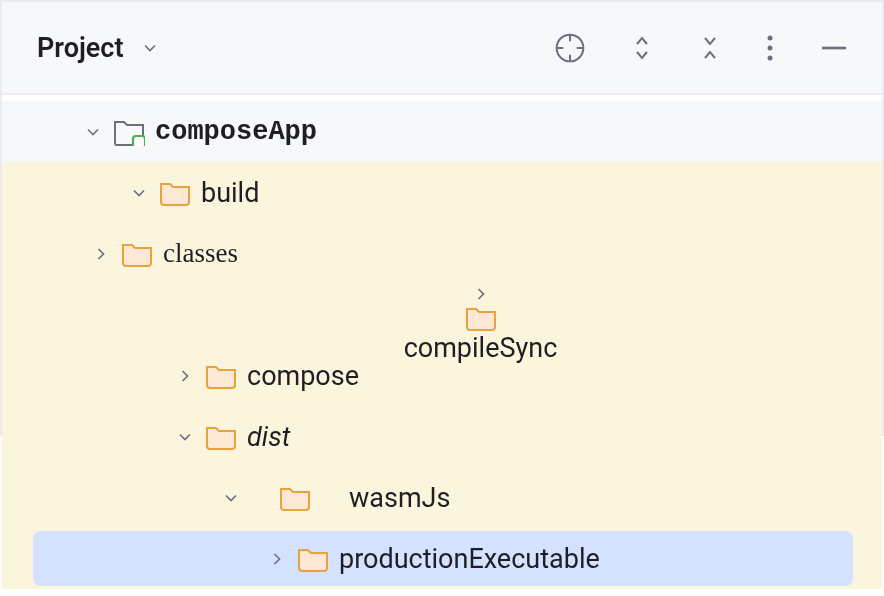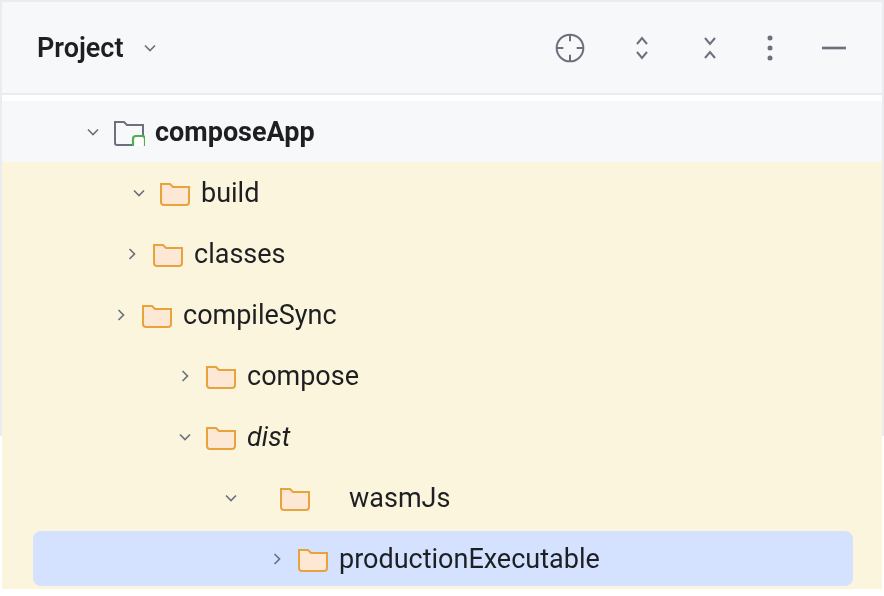--- a/index.html
+++ b/index.html
@@ -86,21 +86,21 @@
     flex-shrink: 0;
   }
   .folder-icon {
     margin-left: 10px;
     margin-right: 10px;
     flex-shrink: 0;
   }
   .label {
     white-space: nowrap;
   }
-  .label.bold { font-weight: 700; }
+  .label.bold { font-weight: 700; font-family: Liberation Mono, monospace; }
   svg { display: block; }
 </style>
 </head>
 <body>
 
 <div class="panel">
 
   <div class="header">
     <span class="header-title">Project</span>
     <span class="header-chevron">
@@ -170,35 +170,35 @@
           </svg>
       </span>
       <span class="folder-icon">
         <svg width="32" height="28" viewBox="0 0 32 28">
           <path d="M2 5 h9 l3 3 h16 v15 a3 3 0 0 1 -3 3 H5 a3 3 0 0 1 -3 -3 Z" fill="#fce8d5" stroke="#e8a33d" stroke-width="2"></path>
         </svg>
       </span>
       <span class="label">build</span>
     </div>
 
-    <div class="tree-row build-highlight" style="padding-left:120px;">
+    <div class="tree-row build-highlight" style="padding-left:89px;font-family:Liberation Serif, serif;">
       <span class="arrow">
         <svg width="20" height="20" viewBox="0 0 24 24" fill="none" stroke="currentColor" stroke-width="2">
             <polyline points="9 6 15 12 9 18"></polyline>
           </svg>
       </span>
       <span class="folder-icon">
         <svg width="32" height="28" viewBox="0 0 32 28">
           <path d="M2 5 h9 l3 3 h16 v15 a3 3 0 0 1 -3 3 H5 a3 3 0 0 1 -3 -3 Z" fill="#fce8d5" stroke="#e8a33d" stroke-width="2"></path>
         </svg>
       </span>
       <span class="label">classes</span>
     </div>
 
-    <div class="tree-row build-highlight" style="padding-left:109px;">
+    <div class="tree-row build-highlight" style="padding-left:77px;flex-direction:column;">
       <span class="arrow">
         <svg width="20" height="20" viewBox="0 0 24 24" fill="none" stroke="currentColor" stroke-width="2">
             <polyline points="9 6 15 12 9 18"></polyline>
           </svg>
       </span>
       <span class="folder-icon">
         <svg width="32" height="28" viewBox="0 0 32 28">
           <path d="M2 5 h9 l3 3 h16 v15 a3 3 0 0 1 -3 3 H5 a3 3 0 0 1 -3 -3 Z" fill="#fce8d5" stroke="#e8a33d" stroke-width="2"></path>
         </svg>
       </span>

